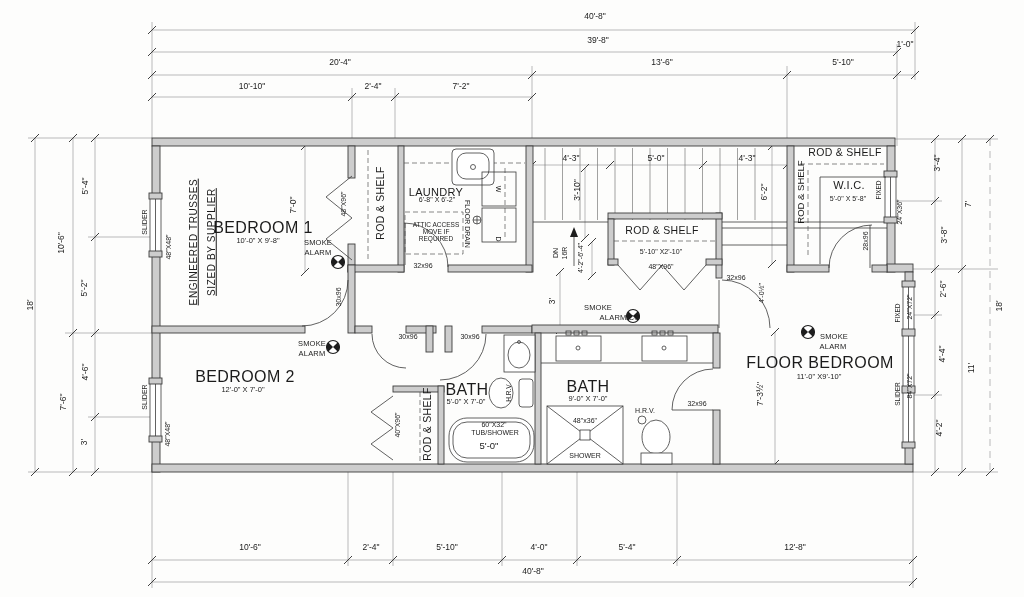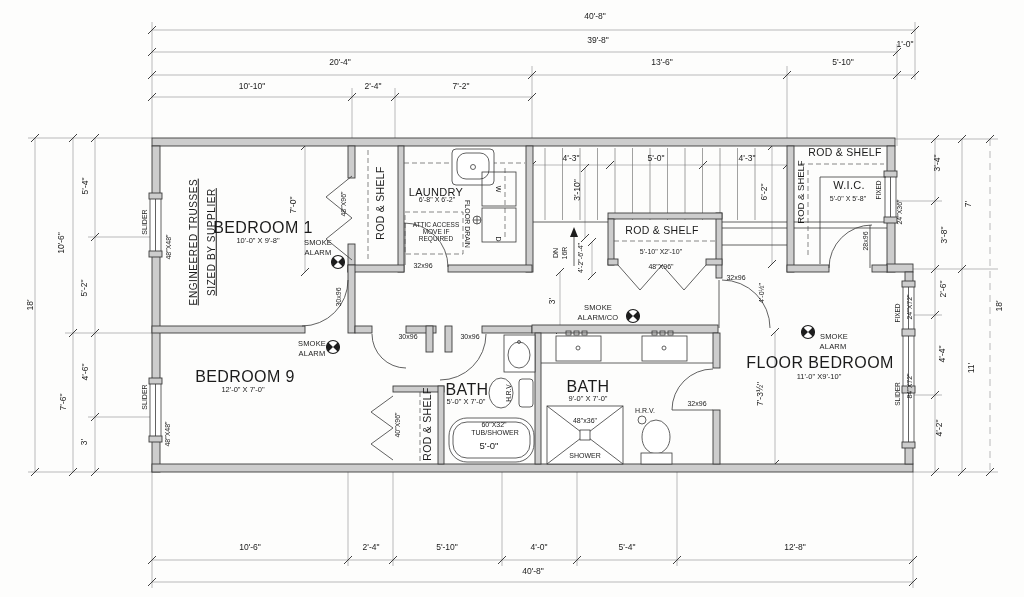--- a/index.html
+++ b/index.html
@@ -349,21 +349,21 @@
 <i class="lbl v" style="left:944px;top:235px">3'-8"</i>
 <i class="lbl v" style="left:943px;top:289px">2'-6"</i>
 <i class="lbl v" style="left:942px;top:354px">4'-4"</i>
 <i class="lbl v" style="left:939px;top:428px">4'-2"</i>
 <i class="lbl v" style="left:968px;top:204px">7'</i>
 <i class="lbl v" style="left:971px;top:368px">11'</i>
 <i class="lbl v" style="left:999px;top:306px">18'</i>
 
 <i class="lbl rm" style="left:263px;top:228px">BEDROOM 1</i>
 <i class="lbl sz" style="left:258px;top:241px">10'-0" X 9'-8"</i>
-<i class="lbl rm" style="left:245px;top:377px">BEDROOM 9</i>
+<i class="lbl rm" style="left:245px;top:377px">BEDROOM 2</i>
 <i class="lbl sz" style="left:243px;top:390px">12'-0" X 7'-0"</i>
 <i class="lbl rm2" style="left:436px;top:193px">LAUNDRY</i>
 <i class="lbl sm" style="left:437px;top:200px">6'-8" X 6'-2"</i>
 <i class="lbl rm" style="left:467px;top:390px">BATH</i>
 <i class="lbl sz" style="left:466px;top:402px">5'-0" X 7'-0"</i>
 <i class="lbl rm" style="left:588px;top:387px">BATH</i>
 <i class="lbl sz" style="left:588px;top:399px">9'-0" X 7'-0"</i>
 <i class="lbl rm" style="left:820px;top:363px">FLOOR BEDROOM</i>
 <i class="lbl sz" style="left:819px;top:377px">11'-0" X9'-10"</i>
 <i class="lbl rm2" style="left:849px;top:186px">W.I.C.</i>
@@ -376,21 +376,21 @@
 <i class="lbl v" style="left:801px;top:192px;font-size:9.5px">ROD &amp; SHELF</i>
 <i class="lbl rod v" style="left:428px;top:424px">ROD &amp; SHELF</i>
 
 <i class="lbl tr v" style="left:194px;top:242px">ENGINEERED TRUSSES</i>
 <i class="lbl tr v" style="left:212px;top:242px">SIZED BY SUPPLIER</i>
 <i class="lbl an" style="left:318px;top:243px">SMOKE</i>
 <i class="lbl an" style="left:318px;top:253px">ALARM</i>
 <i class="lbl an" style="left:312px;top:344px">SMOKE</i>
 <i class="lbl an" style="left:312px;top:354px">ALARM</i>
 <i class="lbl an" style="left:598px;top:308px">SMOKE</i>
-<i class="lbl an" style="left:598px;top:318px">ALARM/CO</i>
+<i class="lbl an" style="left:620px;top:318px">ALARM/CO</i>
 <i class="lbl an" style="left:834px;top:337px">SMOKE</i>
 <i class="lbl an" style="left:833px;top:347px">ALARM</i>
 <i class="lbl xs wrap" style="left:436px;top:232px">ATTIC ACCESS MOVE IF REQUIRED</i>
 <i class="lbl sm vc" style="left:467px;top:224px">FLOOR DRAIN</i>
 <i class="lbl sm vc" style="left:498px;top:189px">W</i>
 <i class="lbl sm vc" style="left:498px;top:239px">D</i>
 <i class="lbl sm" style="left:494px;top:425px">60"X32"</i>
 <i class="lbl sm" style="left:495px;top:433px">TUB/SHOWER</i>
 <i class="lbl big" style="left:489px;top:446px">5'-0"</i>
 <i class="lbl sm" style="left:585px;top:421px">48"x36"</i>

